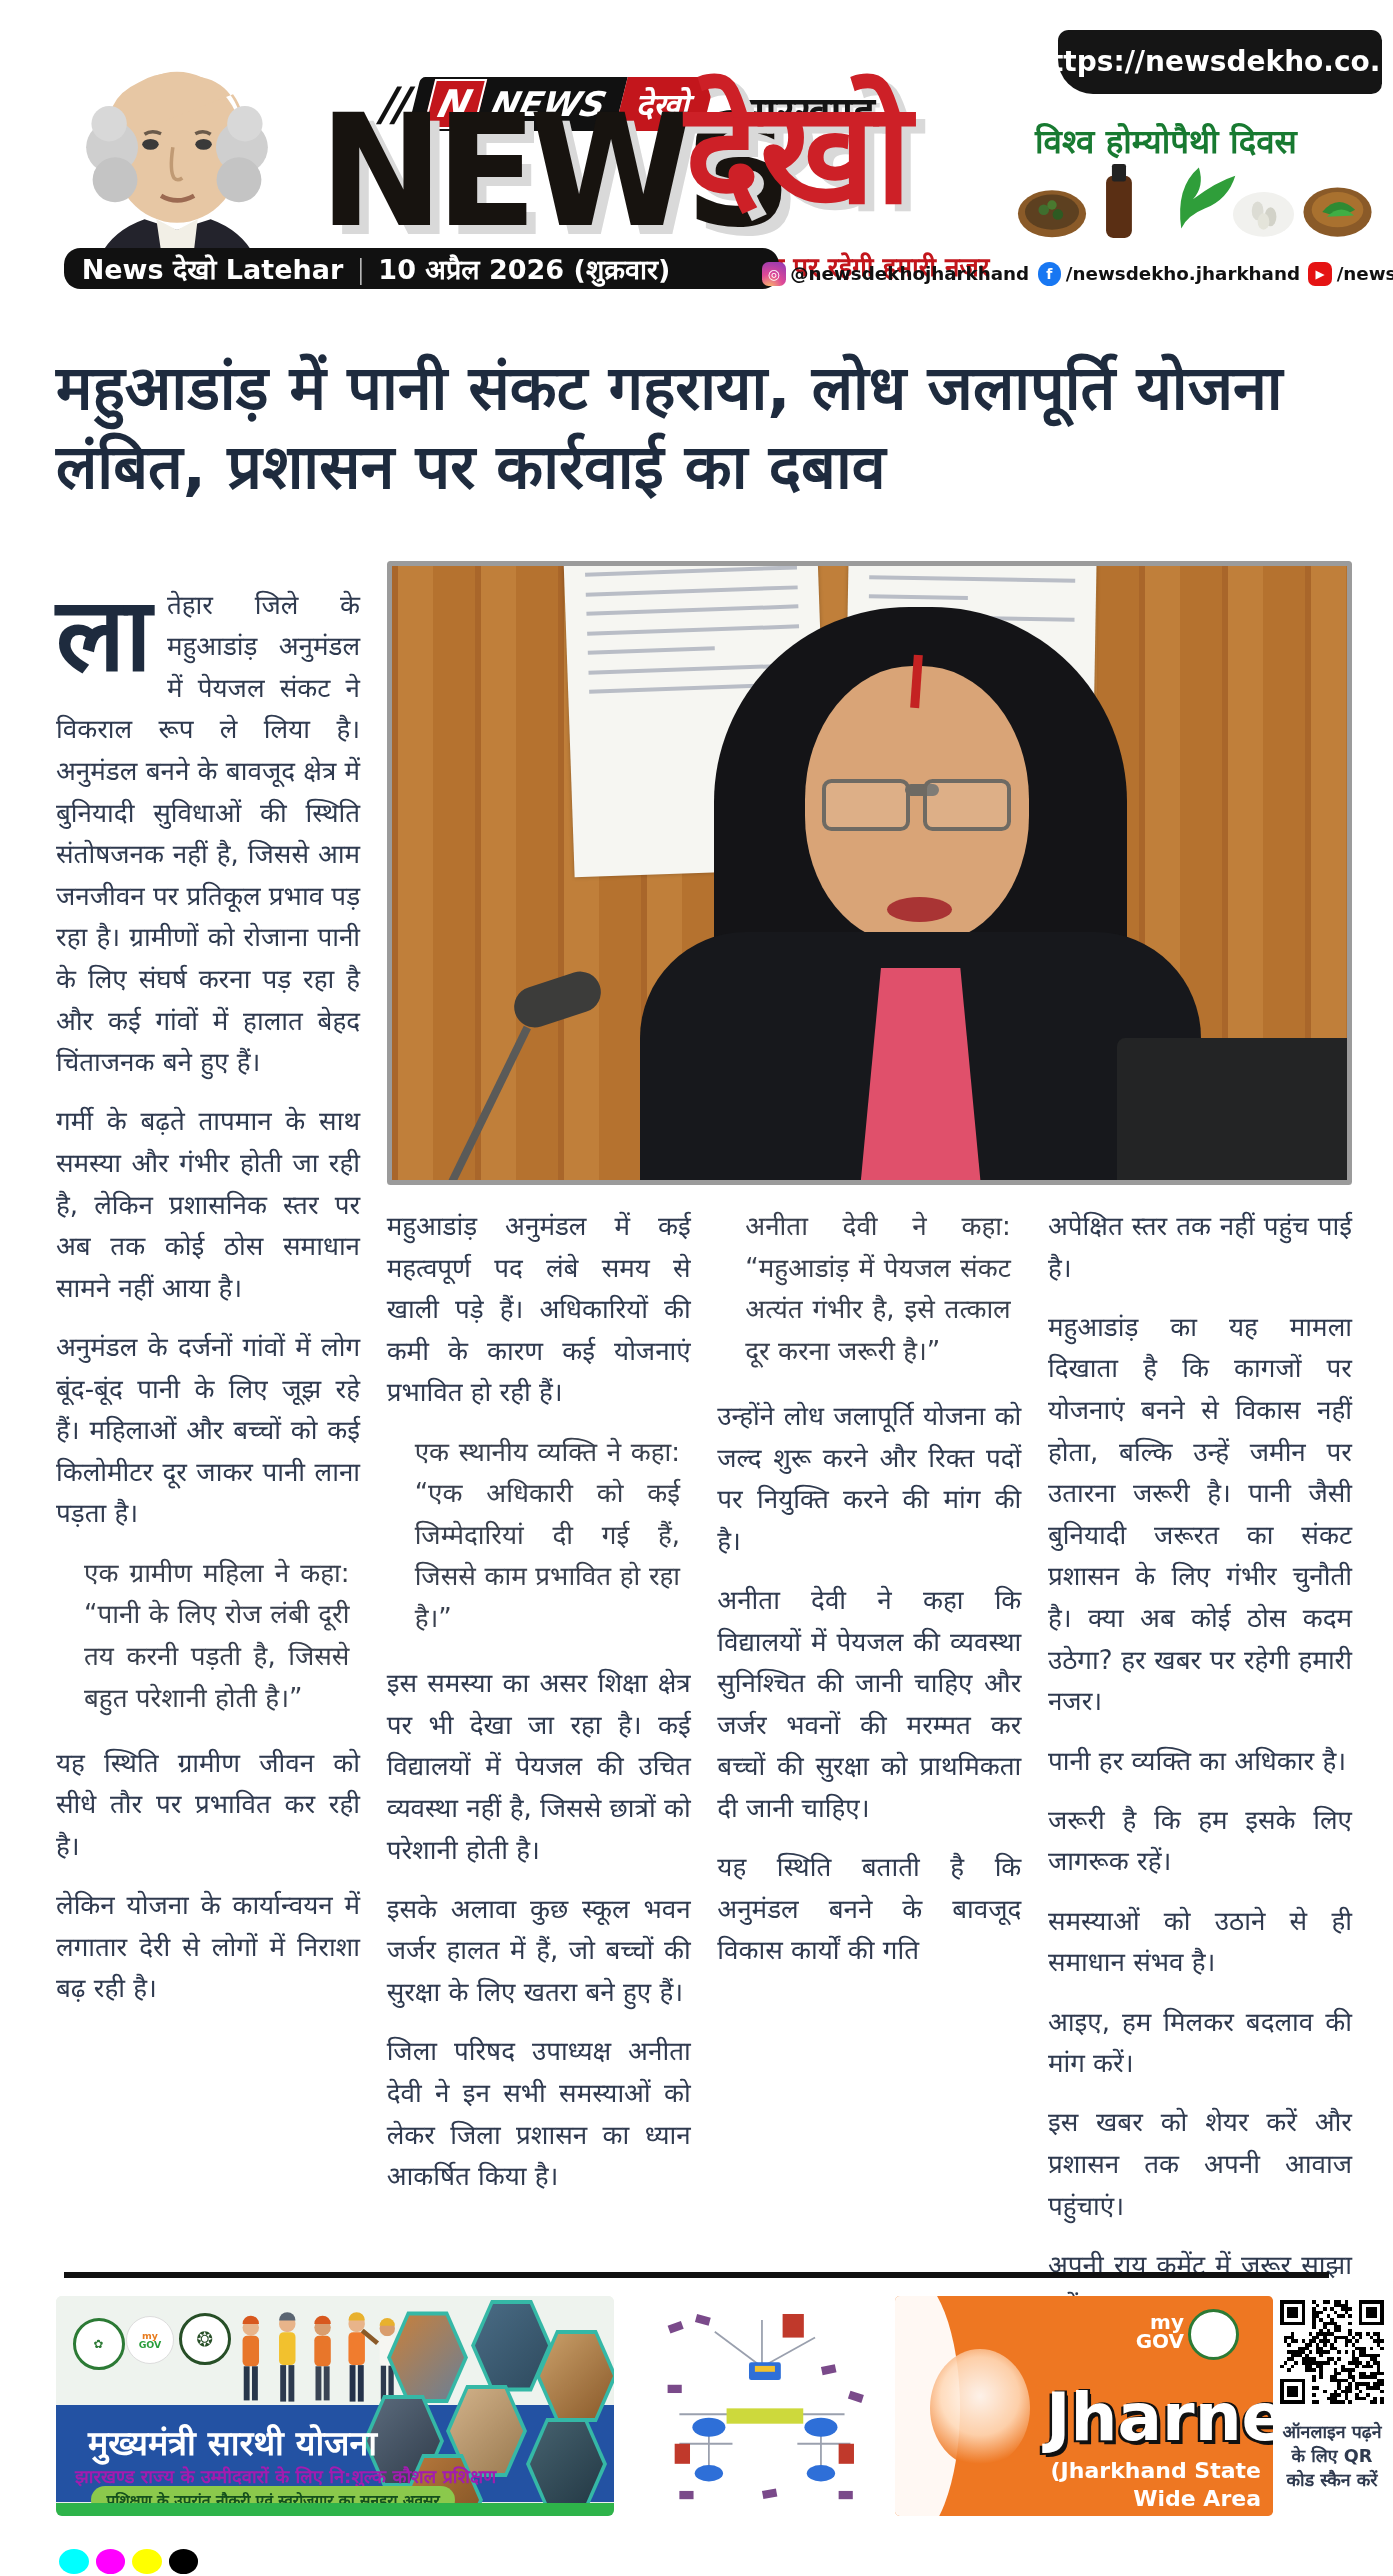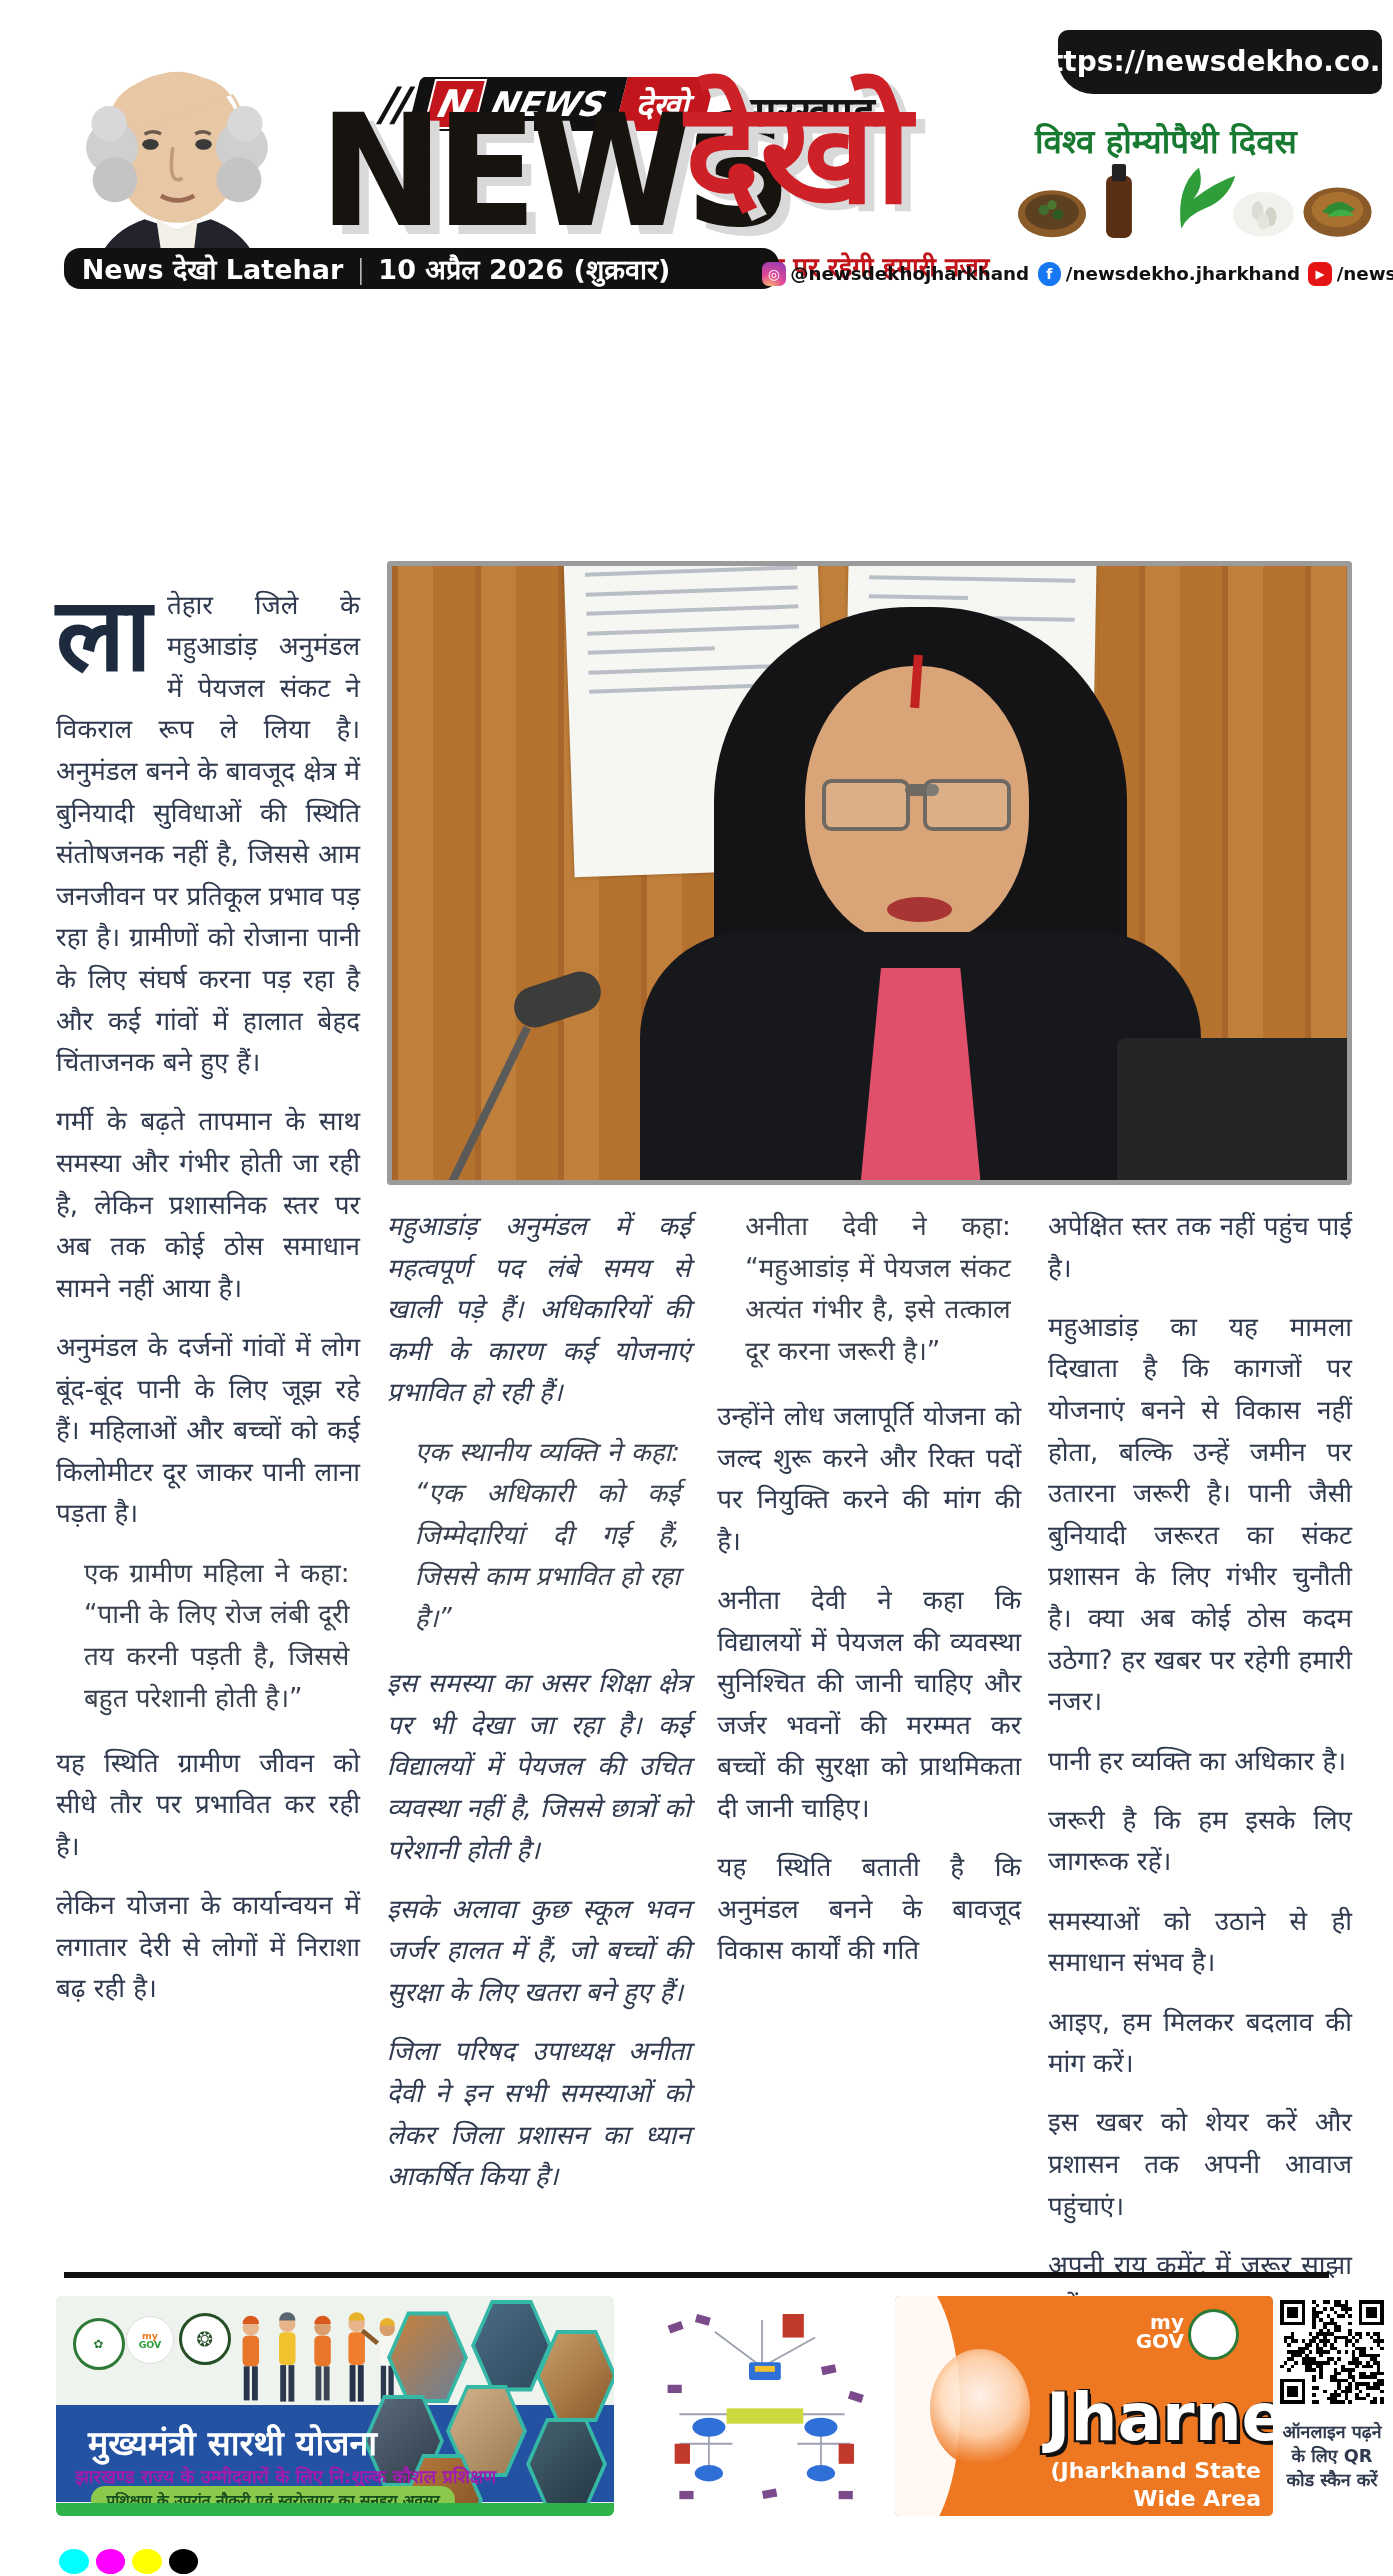--- a/index.html
+++ b/index.html
@@ -48,21 +48,21 @@
             font-weight:800;color:#1e2b3e;letter-spacing:0;}
   .subheadline{position:absolute;left:56px;top:506px;width:1305px;font-size:29.5px;font-weight:800;color:#1e2b3e;}
 
   
   .article{position:absolute;left:56px;top:561px;width:1296px;display:grid;
            grid-template-columns:repeat(4,1fr);column-gap:26.6px;grid-template-rows:624px auto;row-gap:21px;}
   .colA{grid-column:1;grid-row:1 / span 2;padding-top:23.6px;}
   .photo{grid-column:2 / span 3;grid-row:1;position:relative;border:5.9px solid #9b9b9b;border-radius:3.5px;
          box-sizing:border-box;overflow:hidden;
          background:repeating-linear-gradient(90deg,#a9662a 0 5.9px,#c07f3a 5.9px 41px,#b5722f 41px 83px);}
-  .colB{grid-column:2;grid-row:2;font-style:italic;}
+  .colB{grid-column:2;grid-row:2;}
   .colC{grid-column:3;grid-row:2;}
   .colD{grid-column:4;grid-row:2;}
   .para{font-size:26px;line-height:1.60;text-align:justify;margin:0 0 17.7px 0;color:#2f3a4f;}
   .para.quote{padding:0 10.6px 0 28px;margin-bottom:23.6px;color:#39404e;}
   .dropcap{float:left;font-size:102px;line-height:.82;font-weight:800;color:#1e2b3e;margin:8.3px 15.4px 0 0;}
 
   
   .ph-paper{position:absolute;background:#f6f6f2;box-shadow:0 0 4.7px rgba(0,0,0,.25);}
   .ph-paper.p1{left:177px;top:-11.8px;width:254px;height:319px;transform:rotate(-2deg);}
   .ph-paper.p2{left:455px;top:-23.6px;width:248px;height:213px;transform:rotate(1deg);}
@@ -202,20 +202,21 @@
           <span class="sic fb">f</span>
           <span>/newsdekho.jharkhand</span>
         </span>
         <span class="social-item">
           <span class="sic yt">▶</span>
           <span>/newsdekho.jharkhand</span>
         </span>
       </div>
   </div>
 
+  <h1 class="headline">महुआडांड़ में पानी संकट गहराया, लोध जलापूर्ति योजना लंबित, प्रशासन पर कार्रवाई का दबाव</h1>
 
   <div class="article">
     <div class="colA">
         <p class="para"><span class="dropcap">ला</span>तेहार जिले के महुआडांड़ अनुमंडल में पेयजल संकट ने विकराल रूप ले लिया है। अनुमंडल बनने के बावजूद क्षेत्र में बुनियादी सुविधाओं की स्थिति संतोषजनक नहीं है, जिससे आम जनजीवन पर प्रतिकूल प्रभाव पड़ रहा है। ग्रामीणों को रोजाना पानी के लिए संघर्ष करना पड़ रहा है और कई गांवों में हालात बेहद चिंताजनक बने हुए हैं।</p>
         <p class="para">गर्मी के बढ़ते तापमान के साथ समस्या और गंभीर होती जा रही है, लेकिन प्रशासनिक स्तर पर अब तक कोई ठोस समाधान सामने नहीं आया है।</p>
         <p class="para">अनुमंडल के दर्जनों गांवों में लोग बूंद-बूंद पानी के लिए जूझ रहे हैं। महिलाओं और बच्चों को कई किलोमीटर दूर जाकर पानी लाना पड़ता है।</p>
         <p class="para quote">एक ग्रामीण महिला ने कहा: “पानी के लिए रोज लंबी दूरी तय करनी पड़ती है, जिससे बहुत परेशानी होती है।”</p>
         <p class="para">यह स्थिति ग्रामीण जीवन को सीधे तौर पर प्रभावित कर रही है।</p>
         <p class="para">लेकिन योजना के कार्यान्वयन में लगातार देरी से लोगों में निराशा बढ़ रही है।</p>
       </div>

